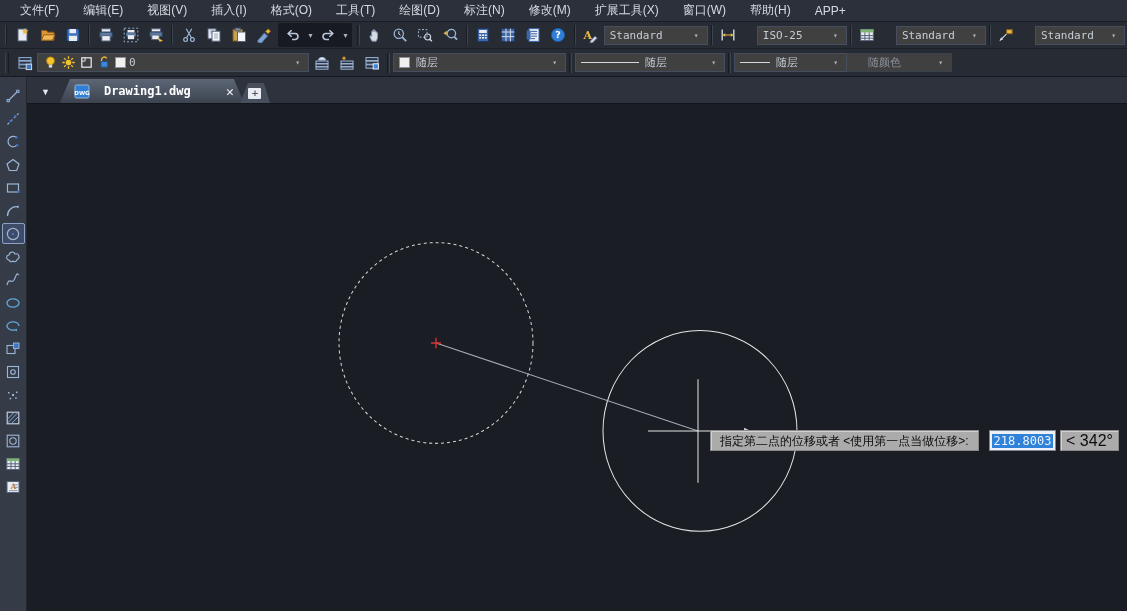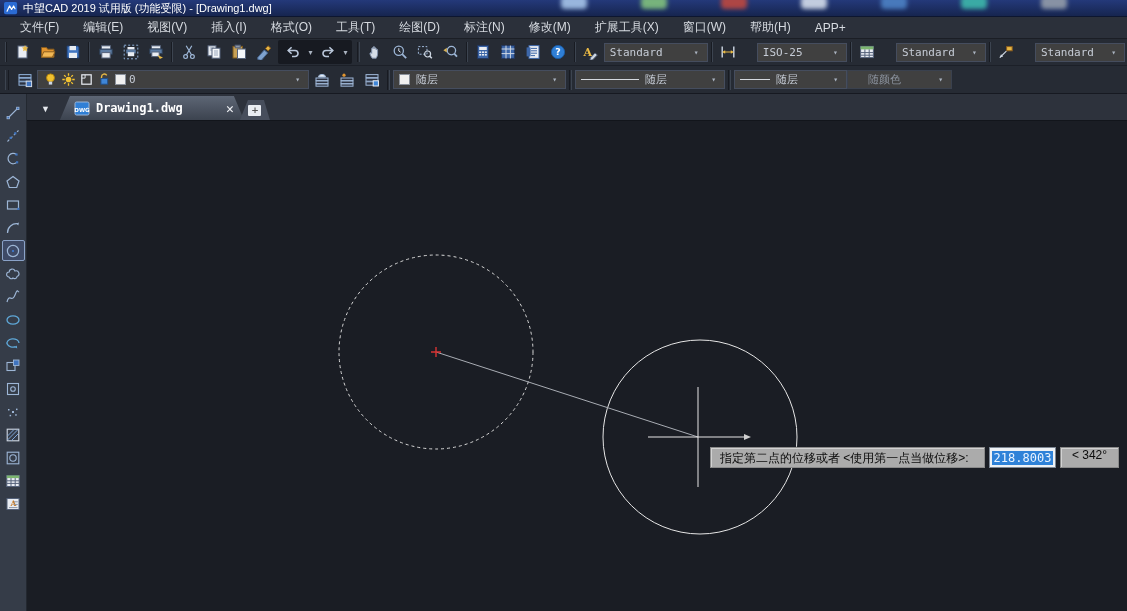--- a/index.html
+++ b/index.html
@@ -61,67 +61,49 @@
   .tool.active { background:#3e4a66; border:1px solid #8aa2c8; }
   .right { flex:1; display:flex; flex-direction:column; min-width:0; }
 
   
   .tabbar { height:27px; background:#2d323c; display:flex; align-items:flex-end;
             padding-left:14px; border-bottom:1px solid #12151b; }
   .tab-caret { color:#e6e9ee; font-size:9px; margin:0 10px 6px 0; }
   .tab { height:24px; width:184px; display:flex; align-items:center; padding:0 10px 0 14px;
          background:linear-gradient(#5d6675,#3c434f);
          clip-path:polygon(10px 0, calc(100% - 10px) 0, 100% 100%, 0 100%);
-         color:#fff; font:bold 12px "DejaVu Sans Mono","Liberation Mono",monospace; gap:6px; }
+         color:#fff; font:bold 12px "DejaVu Sans Mono","Liberation Mono",monospace; gap:14px; }
   .tab .dwgic { width:16px; height:15px; flex:none; }
   .tab .close { margin-left:auto; color:#f0f2f5; font-size:13px; font-weight:bold; }
   .newtab { height:20px; width:30px; margin:0 0 0 -4px; background:#474e5c;
             clip-path:polygon(8px 0, calc(100% - 6px) 0, 100% 100%, 0 100%);
             display:flex; align-items:center; justify-content:center; }
   .newtab .pg { width:13px; height:11px; background:#e9edf3; border-radius:1px;
                 color:#555; font:bold 9px/11px "DejaVu Sans",sans-serif; text-align:center; }
 
   
   .canvas { flex:1; position:relative; background:#1a1d24; overflow:hidden; }
   .canvas svg.geom { position:absolute; inset:0; width:100%; height:100%; }
-  .tooltip { position:absolute; left:683px; top:326px; height:21px; padding:2px 15px 0 9px;
+  .tooltip { position:absolute; left:683px; top:326px; height:21px; padding:2px 9px 0 9px;
              background:#ababab; border:1px solid #8a8a8a; box-shadow:inset 1px 1px 0 #d2d2d2;
              color:#0c0c0c; font-size:12px; white-space:nowrap; }
   .dyninput { position:absolute; left:962px; top:326px; width:67px; height:21px;
               background:#eef1f4; border:1px solid #7d8794;
               display:flex; align-items:center; justify-content:center; }
   .dyninput .sel { background:#2f82d8; color:#eaf4ff; padding:0 2px;
                    font:12px "DejaVu Sans Mono","Liberation Mono",monospace; }
   .dynangle { position:absolute; left:1033px; top:326px; width:59px; height:21px;
               background:#ababab; border:1px solid #8a8a8a; box-shadow:inset 1px 1px 0 #d2d2d2;
-              color:#0c0c0c; font-size:12px; display:flex; align-items:flex-start; justify-content:center; }
+              color:#0c0c0c; font-size:16px; display:flex; align-items:flex-end; justify-content:center; }
 </style>
 </head>
 <body>
 
 <div class="app">
 
-  <div class="titlebar">
-    <span class="logo">
-      <svg viewBox="0 0 16 15">
-          <rect width="15" height="14" rx="2" fill="#2b6bd4"></rect>
-          <path d="M3.5 10.5l2.8-6 2.4 4L11 4.5l1.6 3.2" stroke="#fff" fill="none" stroke-width="1.4" stroke-linecap="round" stroke-linejoin="round"></path>
-        </svg>
-    </span>
-    <span class="title">中望CAD 2019 试用版 (功能受限) - [Drawing1.dwg]</span>
-    <span class="badges">
-        <span class="badge" style="background: rgb(174, 205, 240);"></span>
-        <span class="badge" style="background: rgb(134, 201, 126);"></span>
-        <span class="badge" style="background: rgb(198, 73, 61);"></span>
-        <span class="badge" style="background: rgb(223, 231, 242);"></span>
-        <span class="badge" style="background: rgb(79, 134, 201);"></span>
-        <span class="badge" style="background: rgb(63, 191, 174);"></span>
-        <span class="badge" style="background: rgb(154, 163, 173);"></span>
-      </span>
-  </div>
 
   <div class="menubar">
       <span class="menu-item">文件(F)</span>
       <span class="menu-item">编辑(E)</span>
       <span class="menu-item">视图(V)</span>
       <span class="menu-item">插入(I)</span>
       <span class="menu-item">格式(O)</span>
       <span class="menu-item">工具(T)</span>
       <span class="menu-item">绘图(D)</span>
       <span class="menu-item">标注(N)</span>

